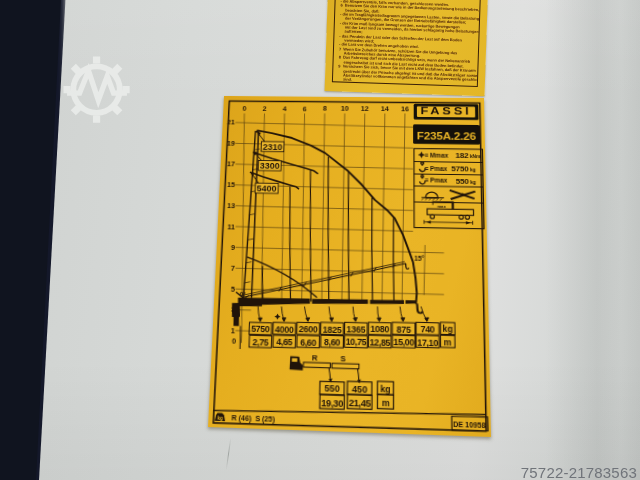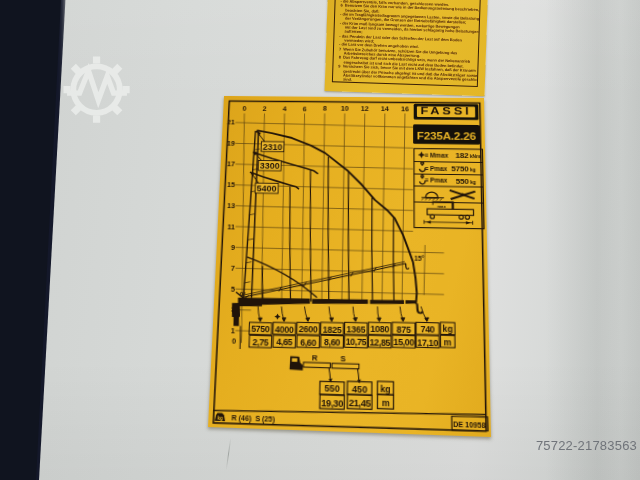--- a/index.html
+++ b/index.html
@@ -303,13 +303,13 @@
           <path d="M203.61,130.78 l47,0 m-47,-2 l0,4 m47,-4 l0,4" stroke-width="0.8"></path>
         </g>
         <path d="M205.61,130.78 l4.5,-1.6 l0,3.2 z" fill="#211409"></path>
         <path d="M248.61,130.78 l-4.5,-1.6 l0,3.2 z" fill="#211409"></path>
         <text x="220.61" y="116.08" text-anchor="middle" font-family="Liberation Sans, sans-serif" font-size="4.2" font-weight="bold" fill="#211409">max</text>
 </svg>
 </div>
 
 <div style="position:absolute;left:228px;top:438px;width:1px;height:32px;background:linear-gradient(180deg,rgba(120,125,122,0),rgba(120,125,122,0.55),rgba(120,125,122,0));transform:rotate(8deg);"></div>
 
-<div style="position:absolute;right:3px;top:438px;white-space:nowrap;color:#70747a;font-size:13px;letter-spacing:0.2px;">75722-21783563</div>
+<div style="position:absolute;right:3px;top:464px;white-space:nowrap;color:#70747a;font-size:15px;letter-spacing:0.2px;">75722-21783563</div>
 </div>
 </body></html>

